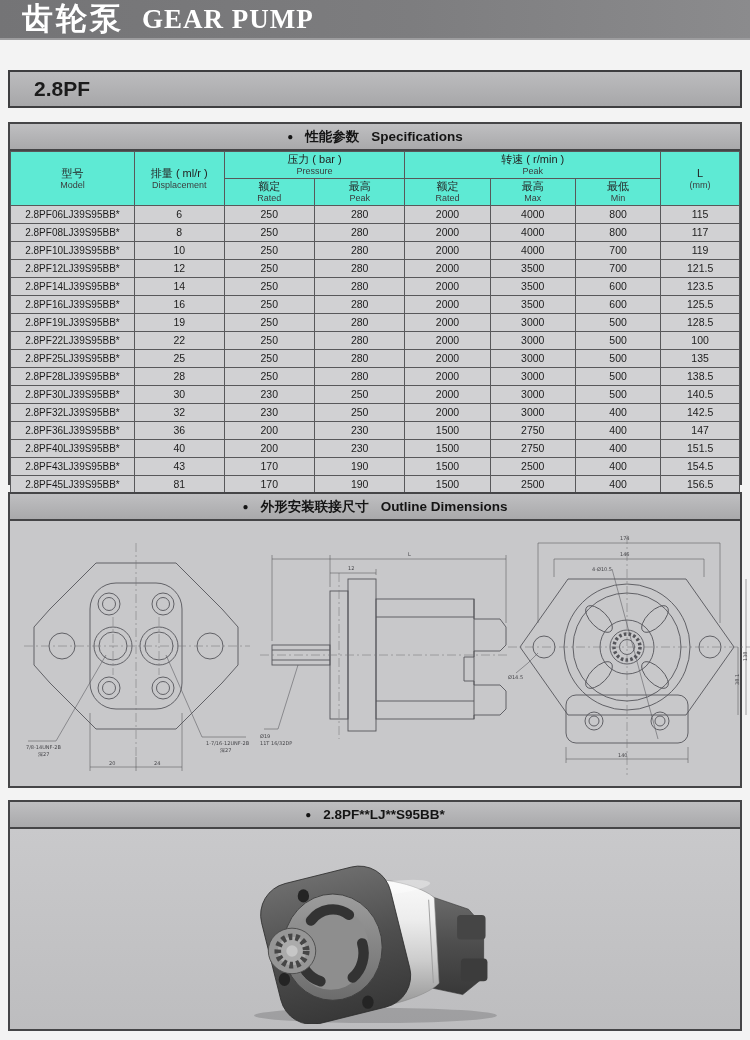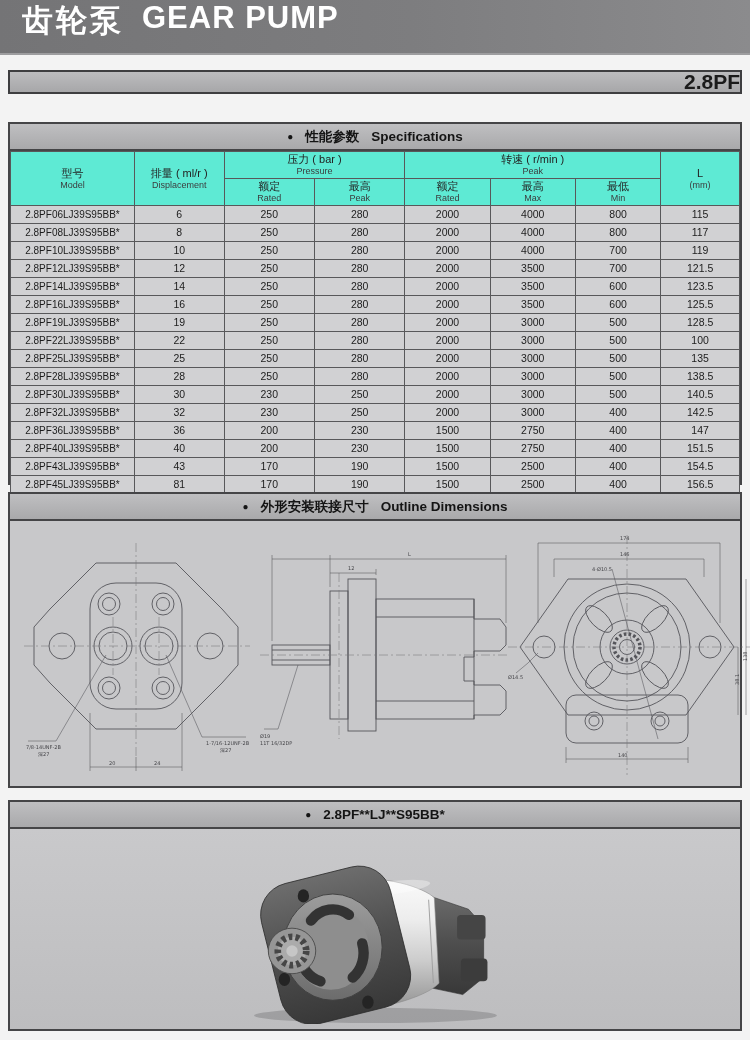--- a/index.html
+++ b/index.html
@@ -5,34 +5,34 @@
   * { margin:0; padding:0; box-sizing:border-box; }
   html,body { background:#ffffff; }
   .page {
     position:relative; width:750px; height:1040px;
     background:#f3f3f3;
     font-family:"Liberation Sans","DejaVu Sans",sans-serif;
     overflow:hidden;
   }
   
   .banner {
-    position:absolute; left:0; top:0; width:750px; height:55px;
+    position:absolute; left:0; top:0; width:750px; height:40px;
     background:linear-gradient(90deg,#747476 0%,#7d7d7f 55%,#8b8b8d 100%);
     border-bottom:2px solid #9d9d9f;
-    display:flex; align-items:flex-start; padding-left:22px; gap:18px;
+    display:flex; align-items:center; padding-left:22px; gap:18px;
   }
   .banner .cn { color:#ffffff; font-size:31px; font-weight:bold; letter-spacing:3px; }
-  .banner .en { color:#ffffff; font-size:31px; font-weight:bold; letter-spacing:1px; }
+  .banner .en { color:#ffffff; font-size:27px; font-weight:bold; letter-spacing:1px;font-family:Liberation Serif, serif; }
   
   .model-bar {
-    position:absolute; left:8px; right:8px; top:70px; height:24px;
+    position:absolute; left:8px; right:8px; top:70px; height:38px;
     background:linear-gradient(#bcbcbe,#a7a7a9);
     border:2px solid #3e3e40;
     display:flex; align-items:center; padding-left:24px;
-    font-size:21px; font-weight:bold; color:#1b1b1b;justify-content:flex-end;
+    font-size:21px; font-weight:bold; color:#1b1b1b;
   }
   
   .section {
     position:absolute; left:8px; right:8px;
     border:2px solid #454547; background:#c8c8ca;
   }
   .section-bar {
     height:27px; background:linear-gradient(#bfbfc1,#a9a9ab);
     border-bottom:2px solid #454547;
     display:flex; align-items:center; justify-content:center; gap:12px;

